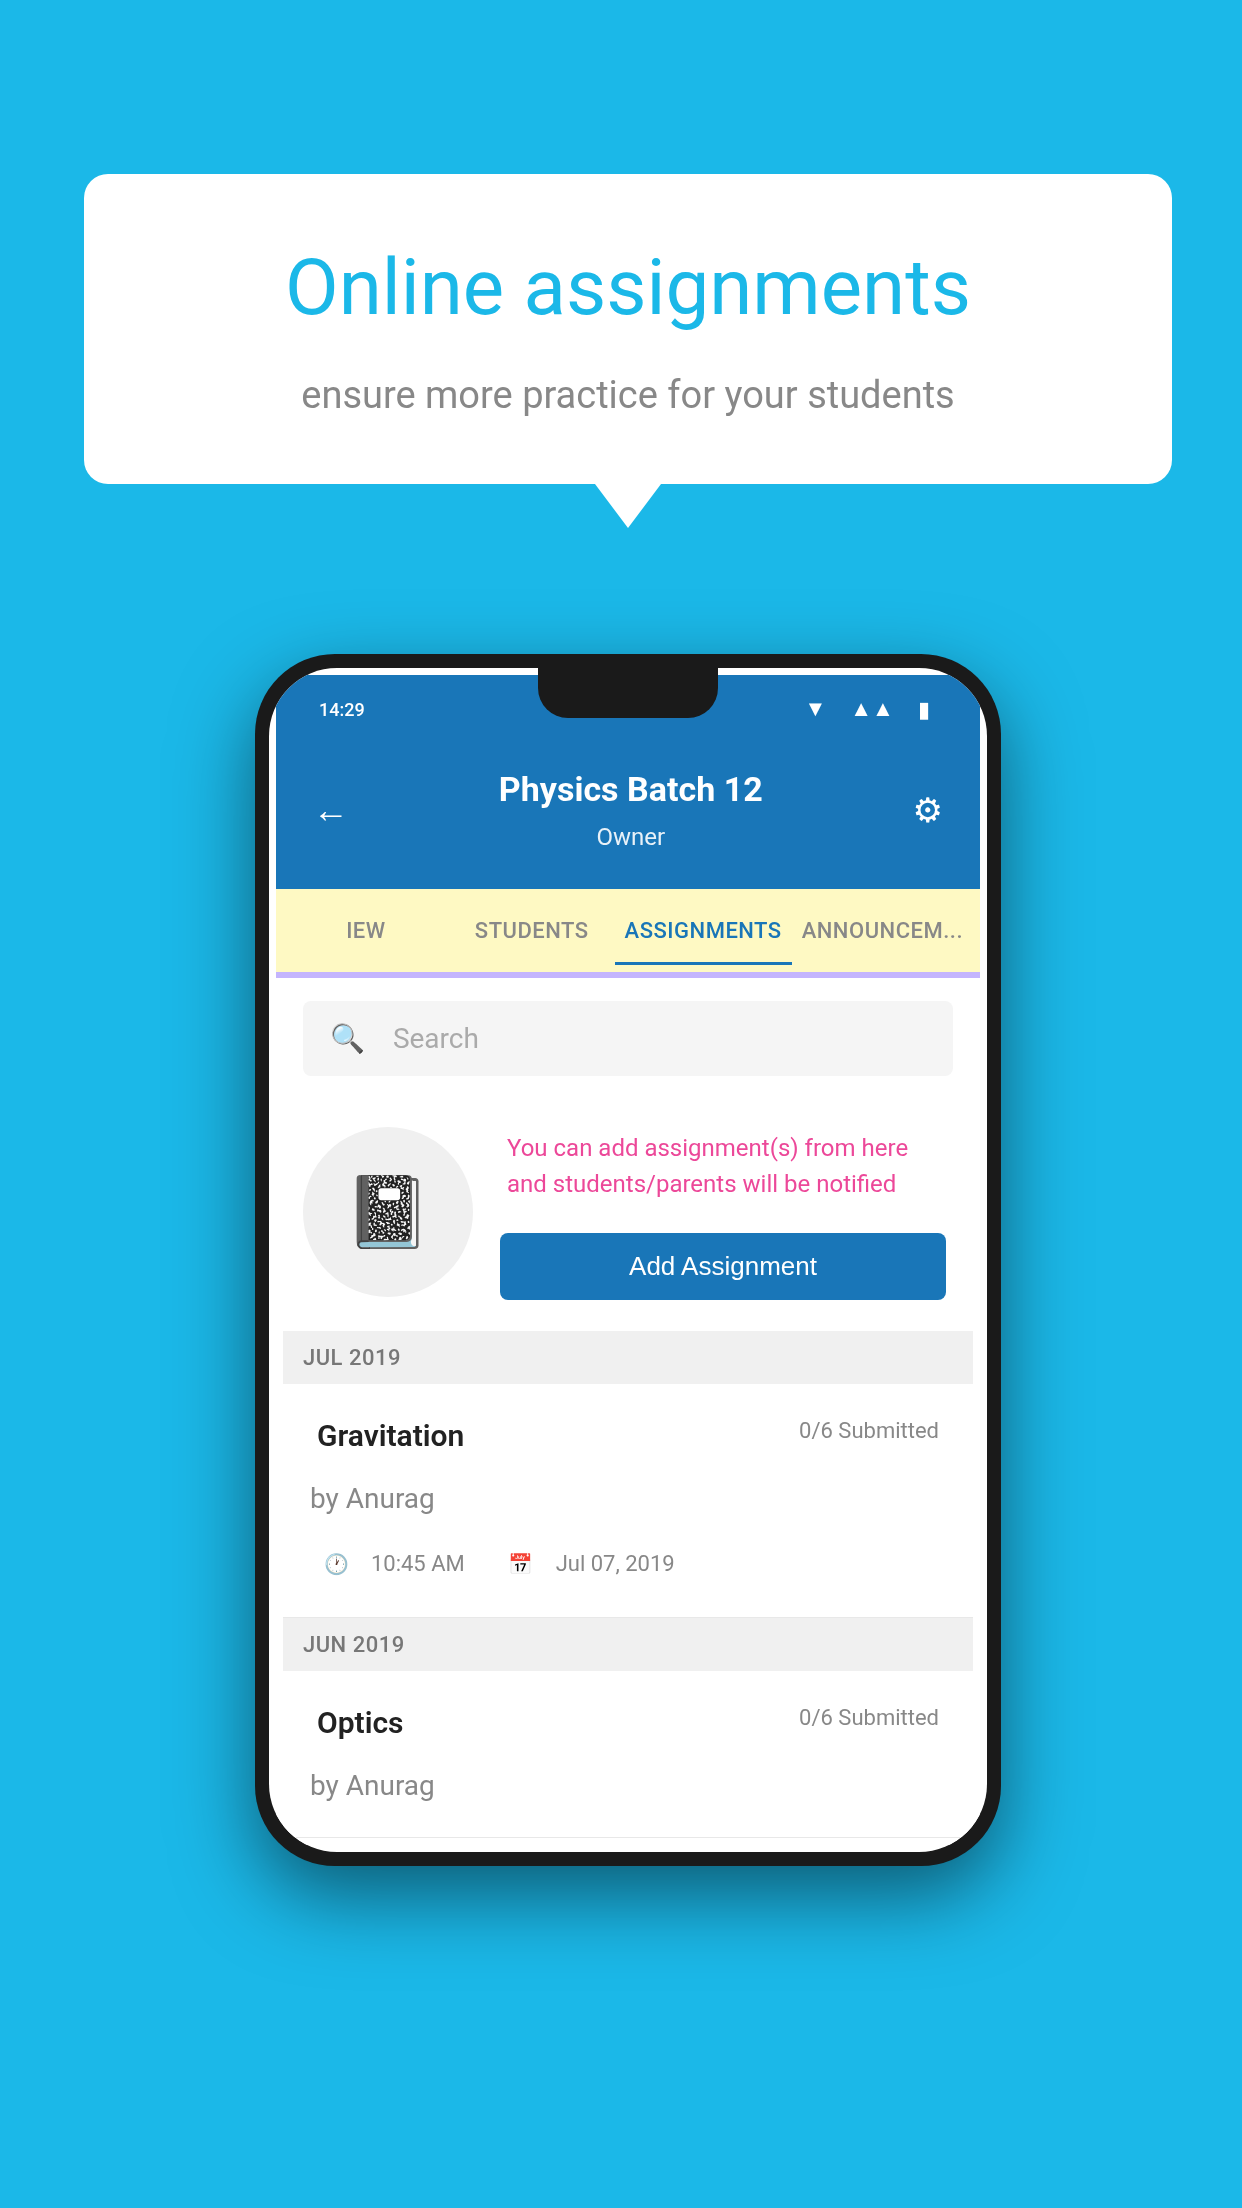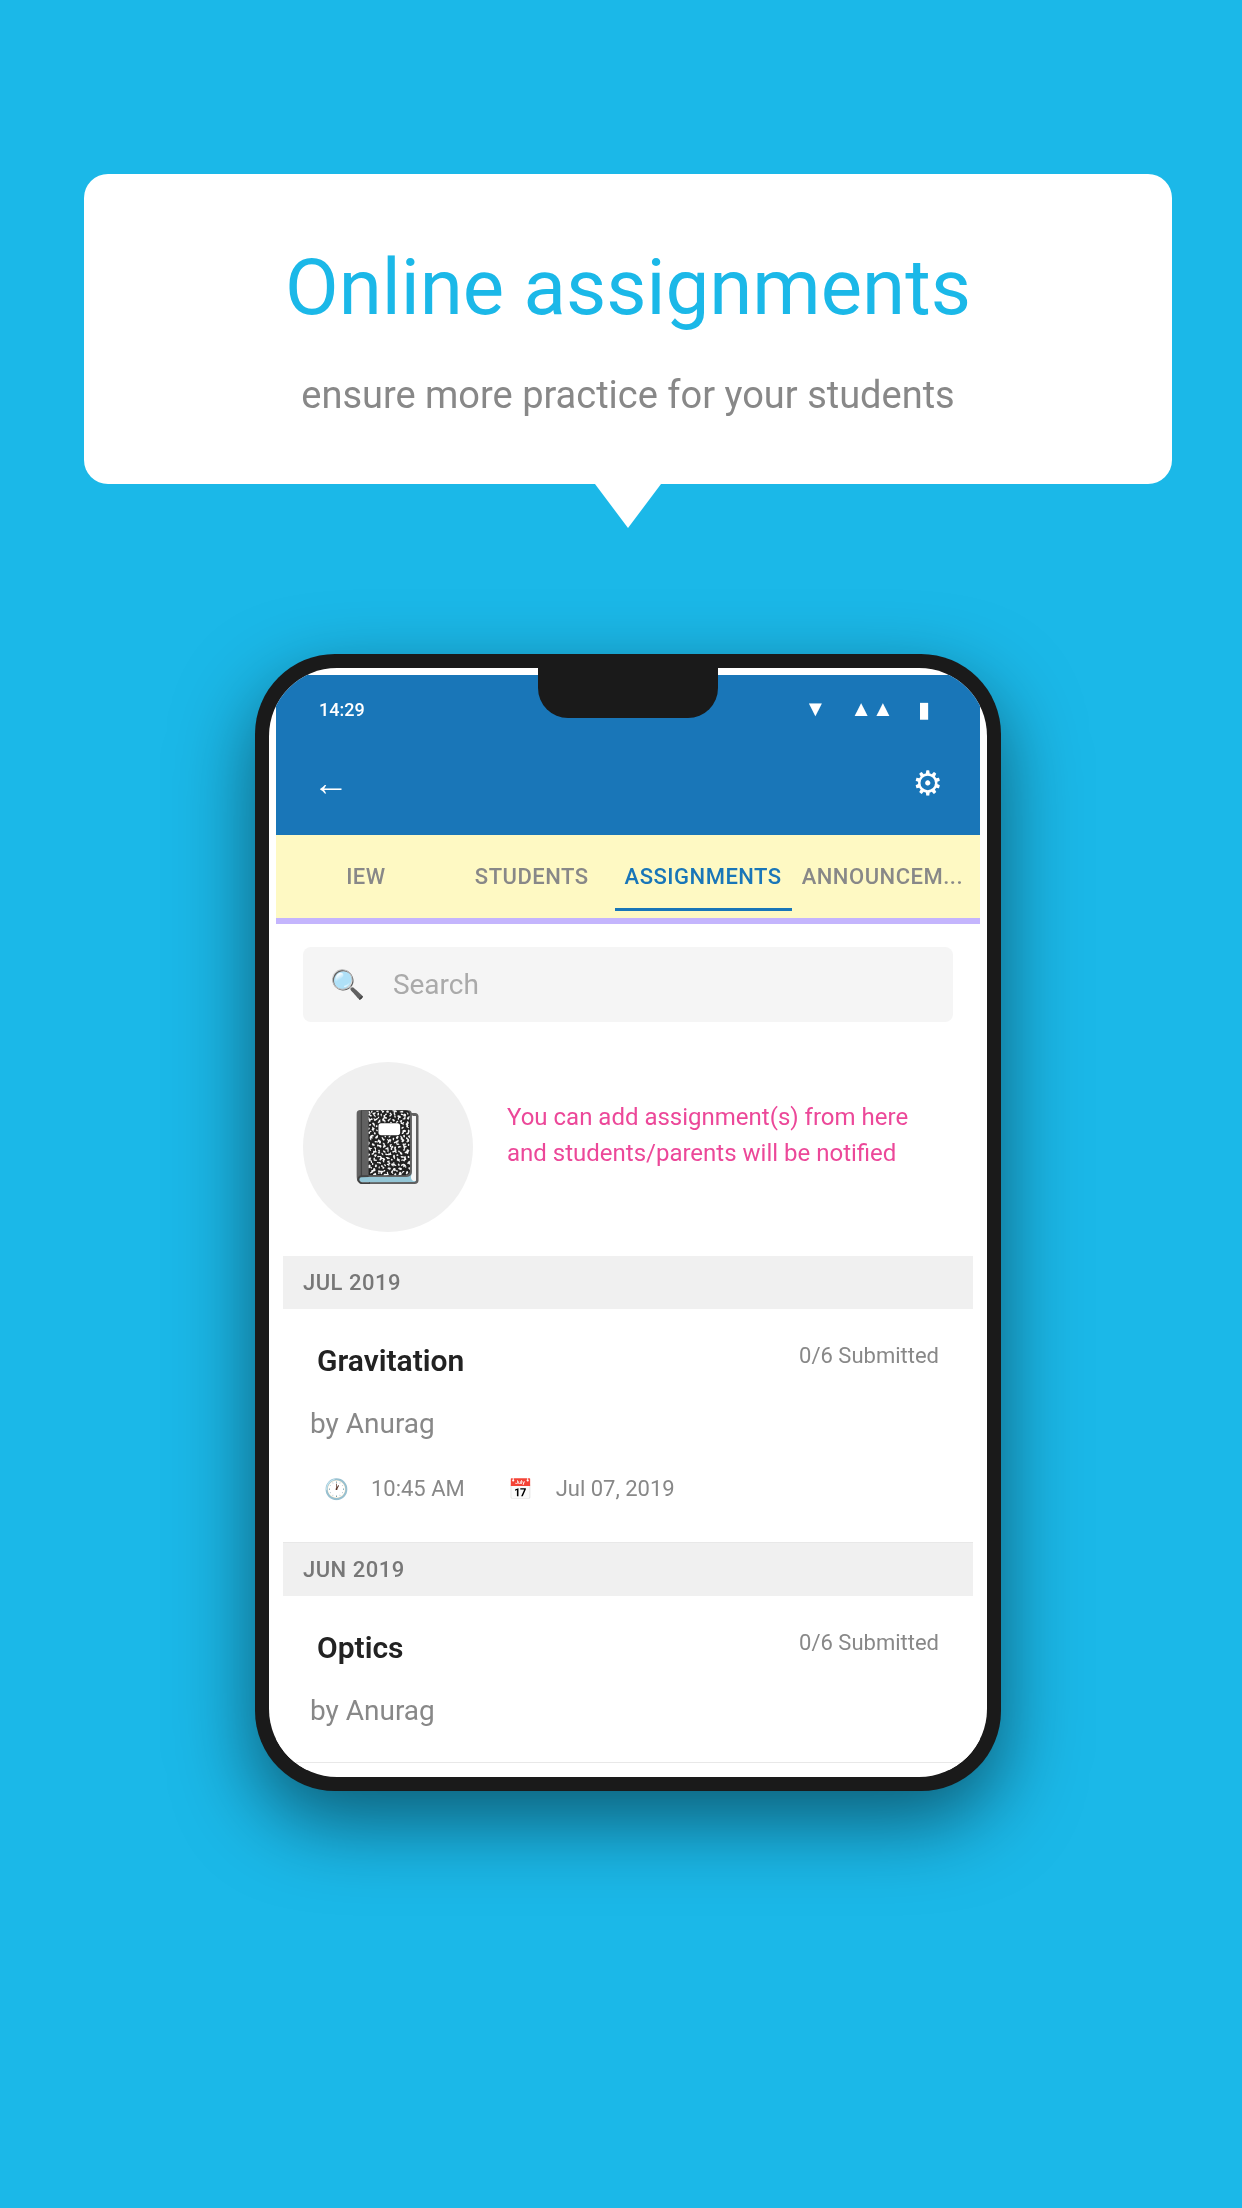--- a/index.html
+++ b/index.html
@@ -347,20 +347,24 @@
         <span class="status-time">14:29</span>
         <div class="status-icons">
           <span class="wifi-icon">▼</span>
           <span class="signal-icon">▲▲</span>
           <span class="battery-icon">▮</span>
         </div>
       </div>
 
       <div class="app-bar">
         <span class="back-arrow">←</span>
+        <div class="app-bar-center">
+          <div class="app-bar-title">Physics Batch 12</div>
+          <div class="app-bar-subtitle">Owner</div>
+        </div>
         <span class="settings-icon">⚙</span>
       </div>
 
       <div class="tabs-bar">
         <div class="tab-item">IEW</div>
         <div class="tab-item">STUDENTS</div>
         <div class="tab-item active">ASSIGNMENTS</div>
         <div class="tab-item">ANNOUNCEM...</div>
       </div>
 
@@ -372,20 +376,21 @@
             <span class="search-placeholder">Search</span>
           </div>
         </div>
 
         <div class="promo-card">
           <div class="promo-icon-circle">
             <span class="notebook-icon">📓</span>
           </div>
           <div class="promo-text-area">
             <div class="promo-description">You can add assignment(s) from here and students/parents will be notified</div>
+            <button class="add-assignment-btn">Add Assignment</button>
           </div>
         </div>
 
         <div class="section-header">JUL 2019</div>
 
         <div class="assignment-item">
           <div class="assignment-header">
             <span class="assignment-title">Gravitation</span>
             <span class="assignment-submitted">0/6 Submitted</span>
           </div>

